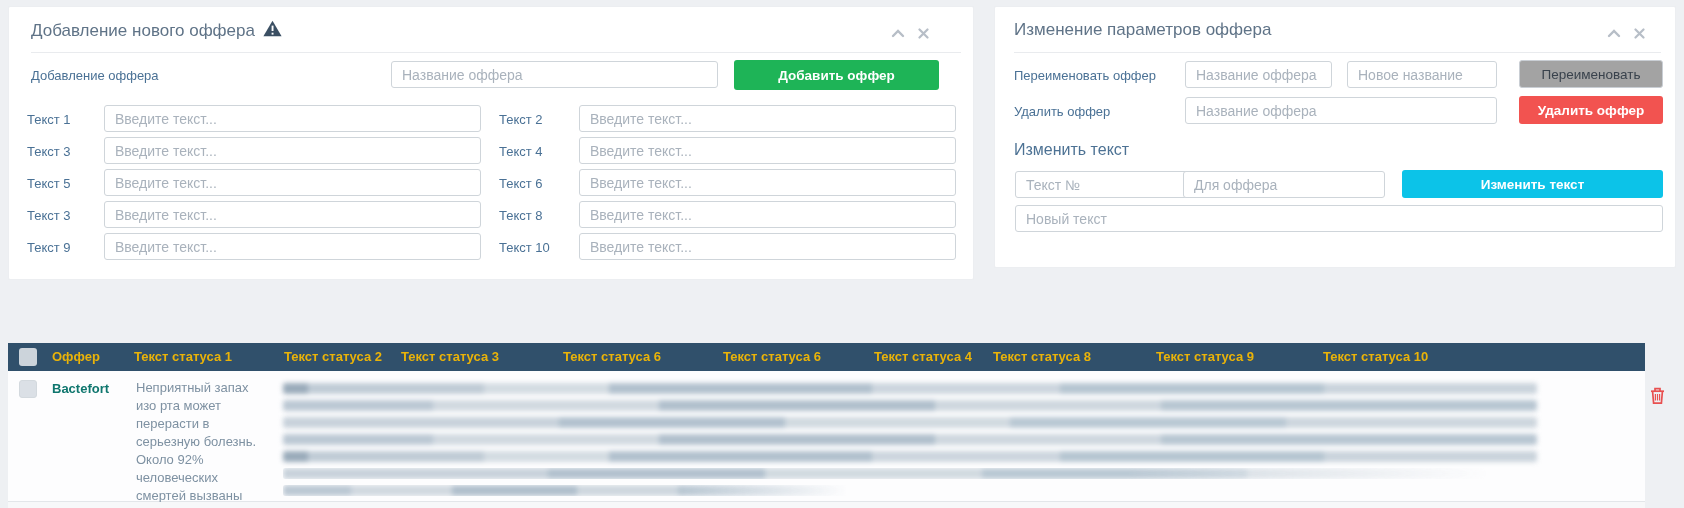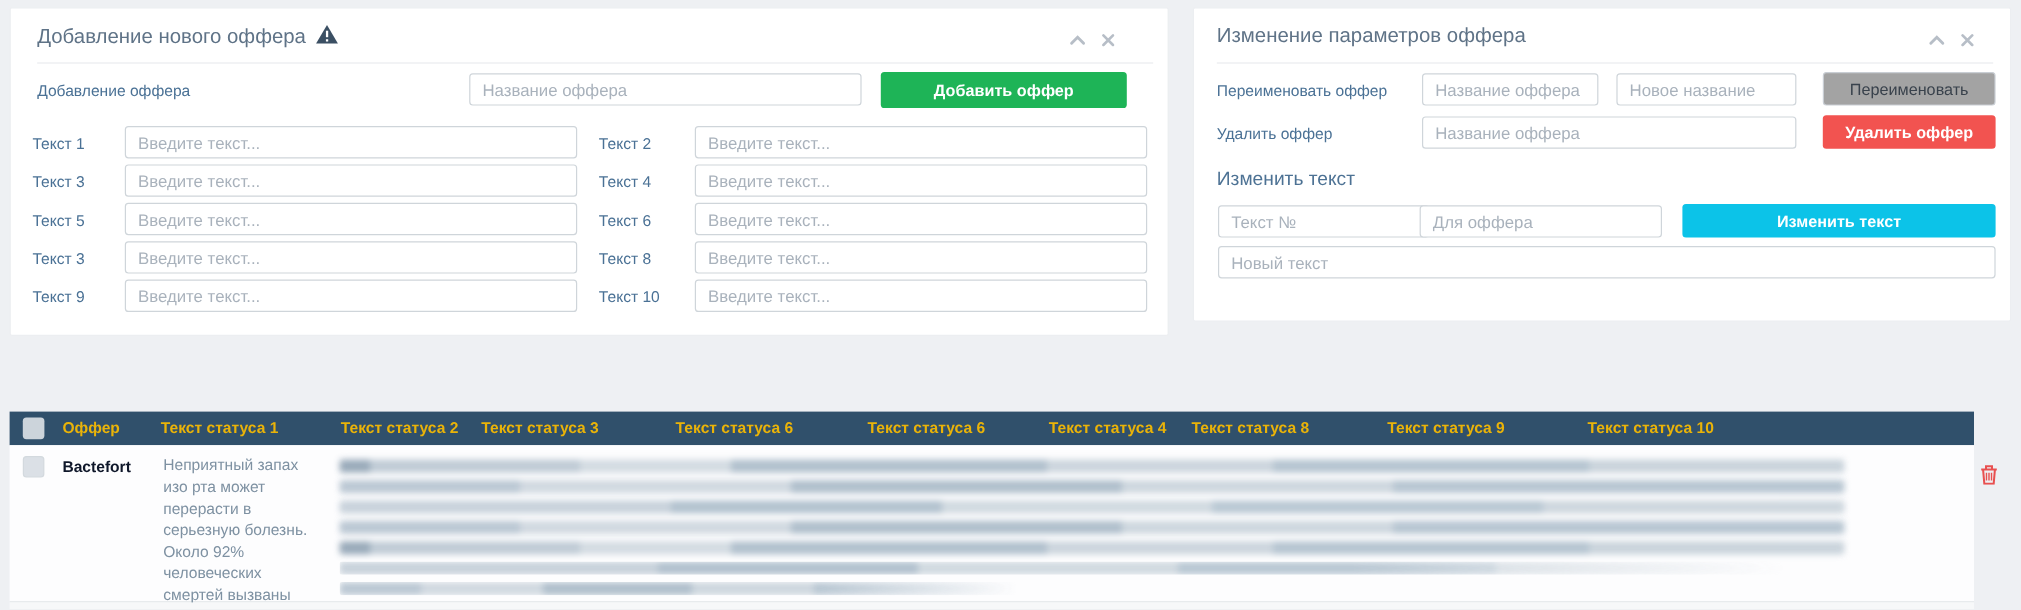--- a/index.html
+++ b/index.html
@@ -38,21 +38,21 @@
   .cell{box-sizing:border-box;flex:0 0 auto;}
   .c0{width:40px;display:flex;justify-content:center;}
   .c1{width:80px;padding-left:4px;}
   .c2{width:150px;padding-left:8px;}
   .c3{width:117px;}.c4{width:162px;}.c5{width:164px;}.c6{width:160px;}
   .c7{width:151px;}.c8{width:119px;}.c9{width:163px;}.c10{width:167px;}.c11{width:164px;}
   .th{font-size:13px;font-weight:bold;color:#eab308;line-height:28px;white-space:nowrap;overflow:hidden;}
   .th.c2,.th.c3,.th.c4,.th.c5,.th.c6,.th.c7,.th.c8,.th.c9,.th.c10,.th.c11{padding-left:6px;}
   .checkbox{width:18px;height:18px;border-radius:3px;background:#ccd4db;margin-top:5px;cursor:pointer;}
   .row-checkbox{background:#dbe0e6;border:1px solid #d3d9de;margin-top:9px;box-sizing:border-box;}
-  .offer-name{font-size:13px;font-weight:bold;color:#0f172a;padding-top:10px;}
+  .offer-name{font-size:13px;font-weight:bold;color:#0f766e;padding-top:10px;}
   .status-text{font-size:13px;line-height:18px;color:#7e91a2;padding:8px 12px 0 0;width:130px;box-sizing:content-box;}
 
   
   .blur-line{position:absolute;height:11px;border-radius:2px;filter:blur(2.6px);opacity:.9;}
   .bl-a{background:linear-gradient(90deg,#8fa2b3 0 2%,#b9c6d1 2% 16%,#cfd8df 16% 26%,#a9bac8 26% 47%,#c7d1da 47% 62%,#aebfcc 62% 83%,#c4cfd8 83% 100%);}
   .bl-b{background:linear-gradient(90deg,#b4c2cf 0 12%,#ccd5dd 12% 30%,#a8b9c7 30% 52%,#c9d3db 52% 70%,#b0c0cd 70% 100%);}
   .bl-c{background:linear-gradient(90deg,#c2cdd7 0 22%,#aabbc9 22% 40%,#ccd6dd 40% 58%,#b2c2cf 58% 80%,#c8d2da 80% 100%);}
   .bl-fade{-webkit-mask-image:linear-gradient(90deg,#000 70%,transparent 100%);mask-image:linear-gradient(90deg,#000 70%,transparent 100%);}
 
   .trash{position:absolute;left:1650px;top:387px;cursor:pointer;display:inline-flex;}

